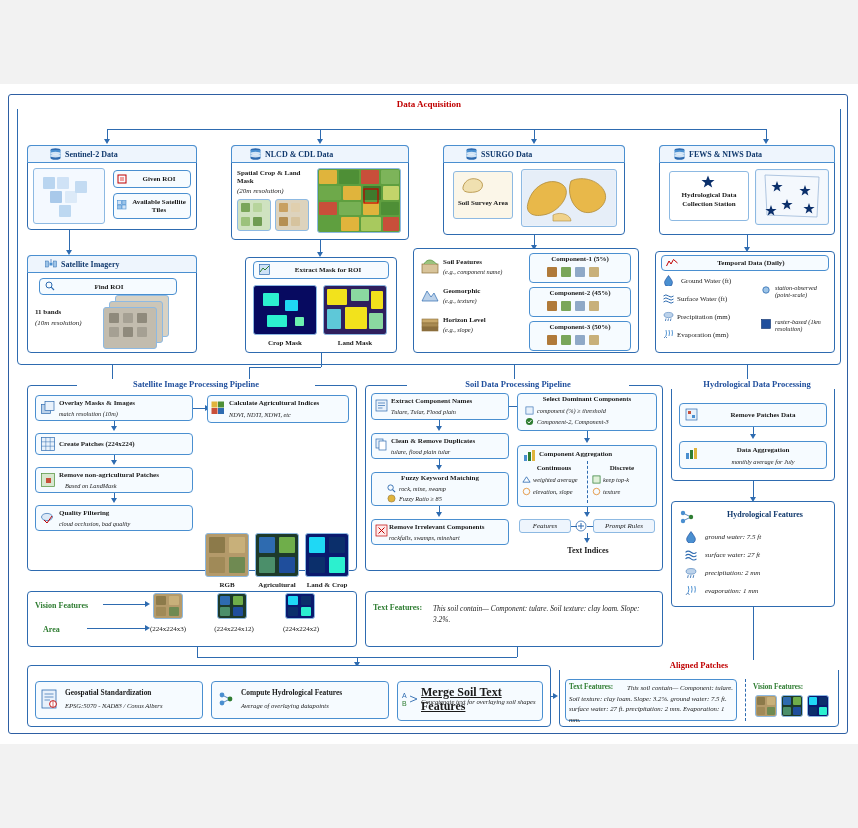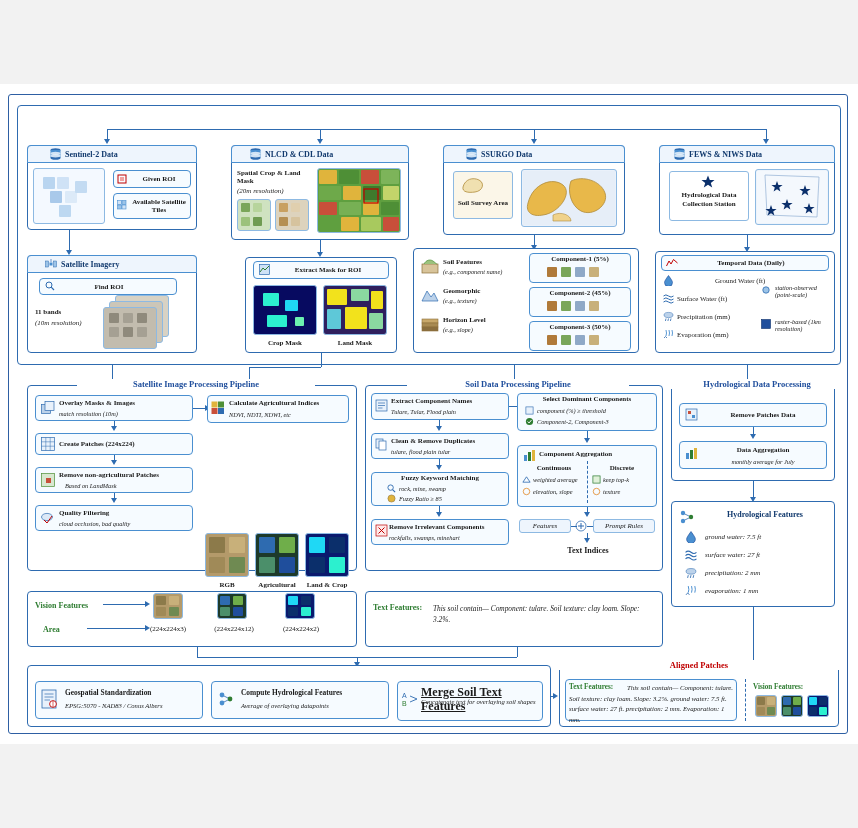--- a/index.html
+++ b/index.html
@@ -118,20 +118,21 @@
     border-left: 1px dashed #2e6bb0;
   }
 </style>
 </head>
 <body>
 
 <div class="page">
   <div class="canvas">
 
     <div class="box" style="left:8px; top:10px; width:824px; height:260px;"></div>
+    <div class="titlebar" style="left:8px; top:4px; width:824px; background:#ffffff;">Data Acquisition</div>
 
     <div class="ln lnh" style="left:98px; top:34px; width:660px;"></div>
     <div class="ln lnv" style="left:98px; top:34px; height:12px;"></div>
     <div class="ln lnv" style="left:311px; top:34px; height:12px;"></div>
     <div class="ln lnv" style="left:525px; top:34px; height:12px;"></div>
     <div class="ln lnv" style="left:757px; top:34px; height:12px;"></div>
     <div class="arr" style="left:94.5px; top:44px;"></div>
     <div class="arr" style="left:307.5px; top:44px;"></div>
     <div class="arr" style="left:521.5px; top:44px;"></div>
     <div class="arr" style="left:753.5px; top:44px;"></div>
@@ -383,21 +384,21 @@
     <div class="box" style="left:646px; top:156px; width:180px; height:102px;"></div>
     <div class="pill" style="left:652px; top:160px; width:168px; height:16px;"></div>
     <svg class="ic" style="left:657px; top:163px;" width="12" height="10" viewBox="0 0 12 10">
       <polyline points="0.5,8 3,3 5,6 7.5,1.5 11.5,5" fill="none" stroke="#c00000" stroke-width="1"></polyline>
     </svg>
     <div class="lbl b c" style="left:668px; top:164px; width:148px;">Temporal Data (Daily)</div>
 
     <svg class="ic" style="left:654px; top:180px;" width="11" height="11" viewBox="0 0 11 11">
       <path d="M5.5 0.5 C8 4, 9.5 6, 9.5 7.5 A4 4 0 0 1 1.5 7.5 C1.5 6, 3 4, 5.5 0.5 Z" fill="#4a8fd0" stroke="#1f4e9c" stroke-width="0.6"></path>
     </svg>
-    <div class="lbl" style="left:706px; top:182px; width:90px;">Ground Water (ft)</div>
+    <div class="lbl" style="left:672px; top:182px; width:90px;">Ground Water (ft)</div>
     <svg class="ic" style="left:654px; top:198px;" width="11" height="11" viewBox="0 0 11 11">
       <path d="M0.5 3 Q2.8 0.8, 5.5 3 T10.5 3" fill="none" stroke="#2e6bb0" stroke-width="1"></path>
       <path d="M0.5 6 Q2.8 3.8, 5.5 6 T10.5 6" fill="none" stroke="#2e6bb0" stroke-width="1"></path>
       <path d="M0.5 9 Q2.8 6.8, 5.5 9 T10.5 9" fill="none" stroke="#2e6bb0" stroke-width="1"></path>
     </svg>
     <div class="lbl" style="left:668px; top:200px; width:90px;">Surface Water (ft)</div>
     <svg class="ic" style="left:654px; top:216px;" width="11" height="11" viewBox="0 0 11 11">
       <ellipse cx="5.5" cy="4" rx="4.5" ry="2.6" fill="#bcd2ea" stroke="#2e6bb0" stroke-width="0.5"></ellipse>
       <line x1="3" y1="7.5" x2="2.4" y2="10" stroke="#2e6bb0" stroke-width="0.8"></line>
       <line x1="5.5" y1="7.5" x2="4.9" y2="10" stroke="#2e6bb0" stroke-width="0.8"></line>

